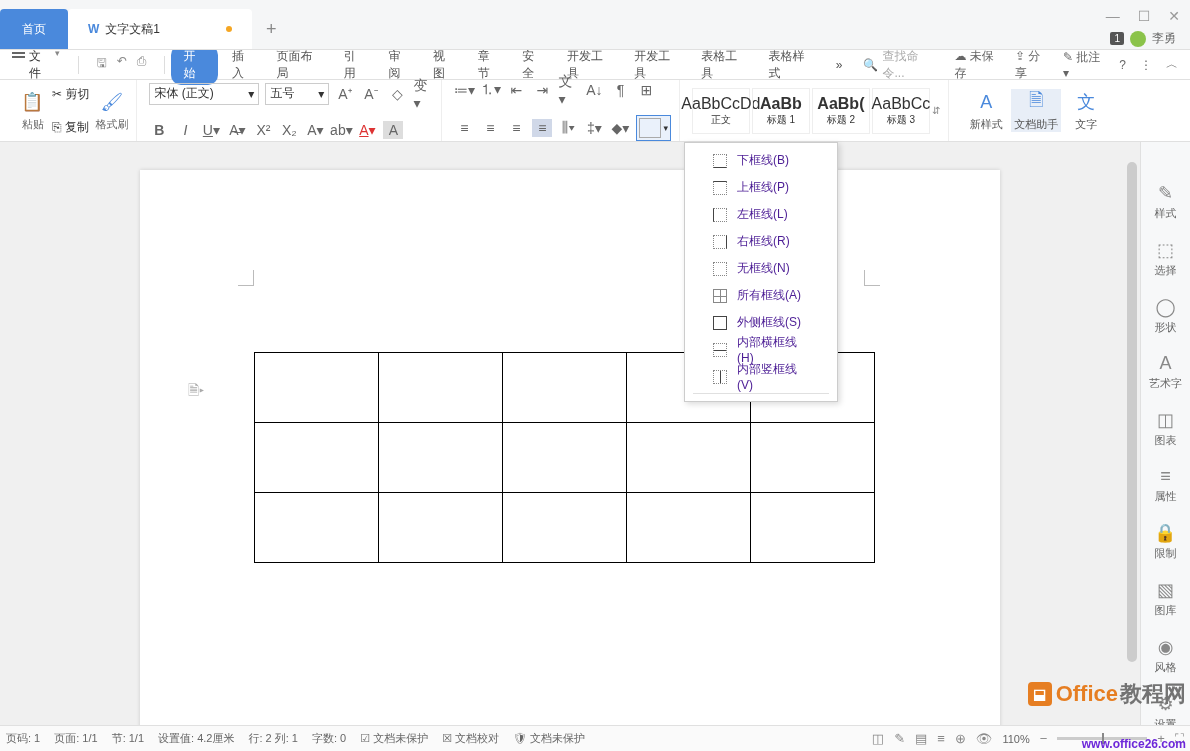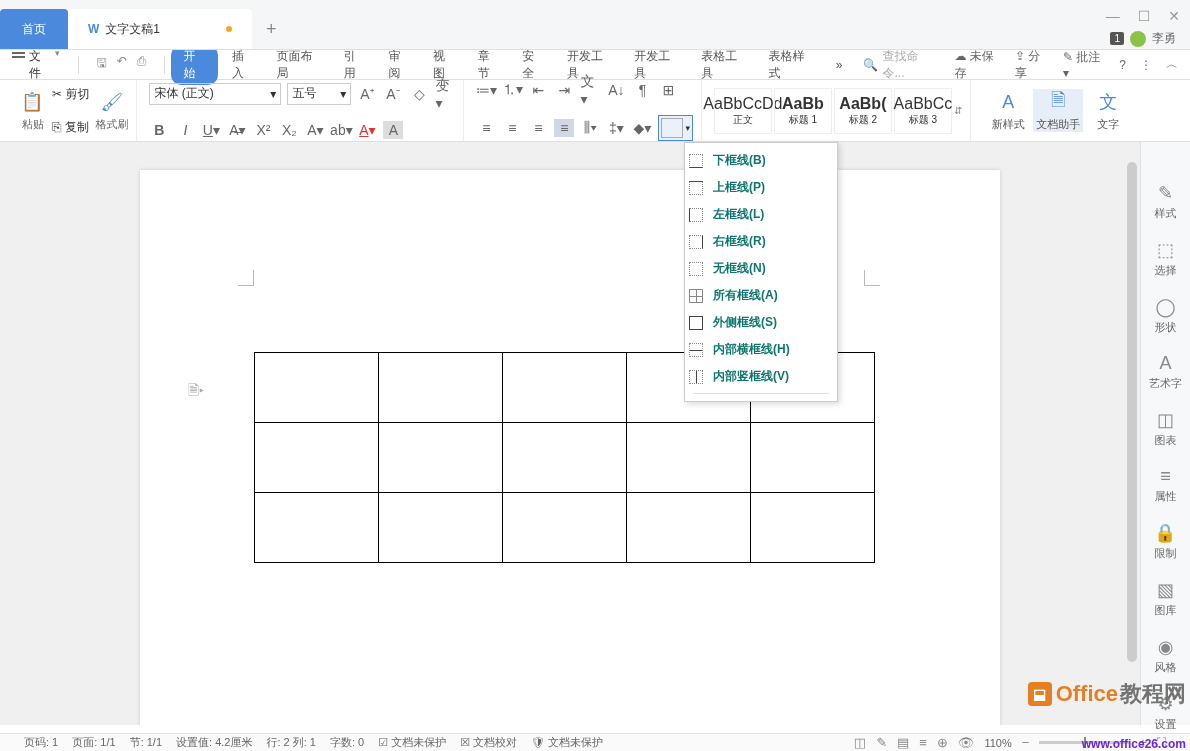--- a/index.html
+++ b/index.html
@@ -32,21 +32,21 @@
 .divider-v { width: 1px; height: 18px; background: #ddd; }
 
 
 .ribbon { height: 62px; display: flex; align-items: center; padding: 0 12px; border-bottom: 1px solid #e0e0e0; background: #fff; gap: 4px; }
 .ribbon-group { display: flex; align-items: center; height: 100%; border-right: 1px solid #eee; padding: 0 8px; }
 .ribbon-group.noborder { border: none; }
 .rb-col { display: flex; flex-direction: column; align-items: center; gap: 2px; font-size: 11px; color: #666; }
 .rb-rows { display: flex; flex-direction: column; gap: 16px; }
 .rb-row { display: flex; align-items: center; gap: 6px; }
 .rb-btn { width: 20px; height: 18px; display: flex; align-items: center; justify-content: center; color: #666; cursor: pointer; font-size: 14px; }
-.font-name { width: 132px; height: 22px; border: 1px solid #ccc; font-size: 12px; padding: 8px 4px; display: flex; align-items: center; justify-content: space-between; }
+.font-name { width: 110px; height: 22px; border: 1px solid #ccc; font-size: 12px; padding: 8px 4px; display: flex; align-items: center; justify-content: space-between; }
 .font-size { width: 64px; height: 22px; border: 1px solid #ccc; font-size: 12px; padding: 0 4px; display: flex; align-items: center; justify-content: space-between; }
 .style-gallery { display: flex; gap: 2px; }
 .style-item { width: 58px; height: 46px; border: 1px solid #eee; display: flex; flex-direction: column; align-items: center; justify-content: center; font-size: 10px; cursor: pointer; }
 .style-item .preview { font-size: 16px; }
 .style-item.bold .preview { font-weight: 900; font-size: 16px; }
 .big-btn { width: 50px; display: flex; flex-direction: column; align-items: center; gap: 2px; font-size: 11px; color: #555; cursor: pointer; }
 .big-btn.highlight { background: #e8eef7; }
 .ic-box { width: 26px; height: 26px; display: flex; align-items: center; justify-content: center; font-size: 18px; color: #4a89dc; }
 .border-btn { width: 22px; height: 20px; border: 1px solid #aaa; display: inline-block; position: relative; }
 .border-dd { display: flex; align-items: center; border: 1px solid #4a89dc; background: #eaf1fb; padding: 2px; }
@@ -56,21 +56,21 @@
 .canvas-area { position: absolute; top: 142px; left: 0; right: 50px; bottom: 26px; background: #f0f0f0; overflow: hidden; }
 .page { position: absolute; left: 140px; top: 28px; width: 860px; height: 1100px; background: #fff; box-shadow: 0 0 4px rgba(0,0,0,0.15); }
 .crop-tl { position: absolute; top: 100px; left: 98px; width: 16px; height: 16px; border-right: 1px solid #bbb; border-bottom: 1px solid #bbb; }
 .crop-tr { position: absolute; top: 100px; right: 120px; width: 16px; height: 16px; border-left: 1px solid #bbb; border-bottom: 1px solid #bbb; }
 .doc-table { position: absolute; top: 182px; left: 114px; border-collapse: collapse; }
 .doc-table td { border: 1px solid #000; width: 124px; height: 70px; }
 .page-handle { position: absolute; top: 210px; left: 48px; color: #aaa; display: flex; align-items: center; font-size: 14px; }
 
 
 .dropdown { position: absolute; top: 142px; left: 684px; width: 154px; background: #fff; border: 1px solid #ccc; box-shadow: 2px 2px 6px rgba(0,0,0,0.15); z-index: 100; padding: 4px 0; }
-.dd-item { height: 27px; display: flex; align-items: center; padding: 0 4px; gap: 10px; cursor: pointer; font-size: 12px; color: #0f766e; font-weight: bold; }
+.dd-item { height: 27px; display: flex; align-items: center; padding: 0 28px; gap: 10px; cursor: pointer; font-size: 12px; color: #4c1d95; }
 .dd-sep { height: 1px; background: #e0e0e0; margin: 3px 8px; }
 .dd-icon { width: 14px; height: 14px; border: 1px solid #888; position: relative; flex-shrink: 0; }
 .dd-icon.bottom { border-style: dotted; border-bottom: 1.5px solid #444; }
 .dd-icon.top { border-style: dotted; border-top: 1.5px solid #444; }
 .dd-icon.left { border-style: dotted; border-left: 1.5px solid #444; }
 .dd-icon.right { border-style: dotted; border-right: 1.5px solid #444; }
 .dd-icon.none { border-style: dotted; }
 .dd-icon.all::before { content: ""; position: absolute; inset: 0; border-top: 1px solid #888; top: 50%; }
 .dd-icon.all::after { content: ""; position: absolute; inset: 0; border-left: 1px solid #888; left: 50%; }
 .dd-icon.outer { border: 1.5px solid #444; }
@@ -87,21 +87,21 @@
 .sidepanel { position: absolute; right: 0; top: 142px; bottom: 26px; width: 50px; background: #f7f8f9; border-left: 1px solid #e0e0e0; display: flex; flex-direction: column; align-items: center; padding-top: 40px; gap: 18px; }
 .sp-item { display: flex; flex-direction: column; align-items: center; gap: 2px; font-size: 11px; color: #666; cursor: pointer; }
 .sp-icon { font-size: 18px; color: #888; }
 .sp-settings { margin-top: auto; margin-bottom: 10px; }
 
 
 .vscroll { position: absolute; right: 50px; top: 142px; bottom: 26px; width: 16px; background: #f0f0f0; }
 .vthumb { position: absolute; top: 20px; width: 10px; left: 3px; height: 500px; background: #ccc; border-radius: 5px; }
 
 
-.statusbar { position: absolute; bottom: 0; left: 0; right: 0; height: 18px; background: #fafafa; border-top: 1px solid #e0e0e0; display: flex; align-items: center; padding: 0 24px; gap: 14px; font-size: 11px; color: #666; }
+.statusbar { position: absolute; bottom: 0; left: 0; right: 0; height: 26px; background: #fafafa; border-top: 1px solid #e0e0e0; display: flex; align-items: center; padding: 0 6px; gap: 14px; font-size: 11px; color: #666; }
 .status-right { margin-left: auto; display: flex; align-items: center; gap: 10px; }
 .zoom-slider { width: 90px; height: 3px; background: #ccc; position: relative; }
 .zoom-slider::before { content: ""; position: absolute; left: 50%; top: -4px; width: 2px; height: 11px; background: #888; }
 .sb-ic { color: #888; font-size: 13px; cursor: pointer; }
 
 
 .watermark { position: absolute; right: 4px; bottom: 0; text-align: right; z-index: 200; }
 .watermark .line1 { font-size: 22px; font-weight: bold; color: #e67e22; display: flex; align-items: center; justify-content: flex-end; gap: 2px; }
 .watermark .line1 .suffix { color: #737373; }
 .watermark .line2 { font-size: 12px; color: #6d28d9; font-weight: bold; margin-top: 28px; }

